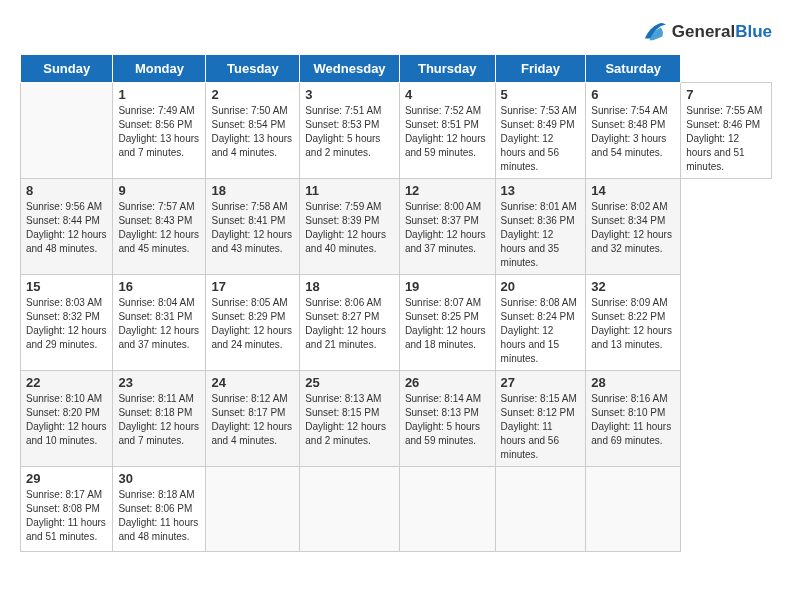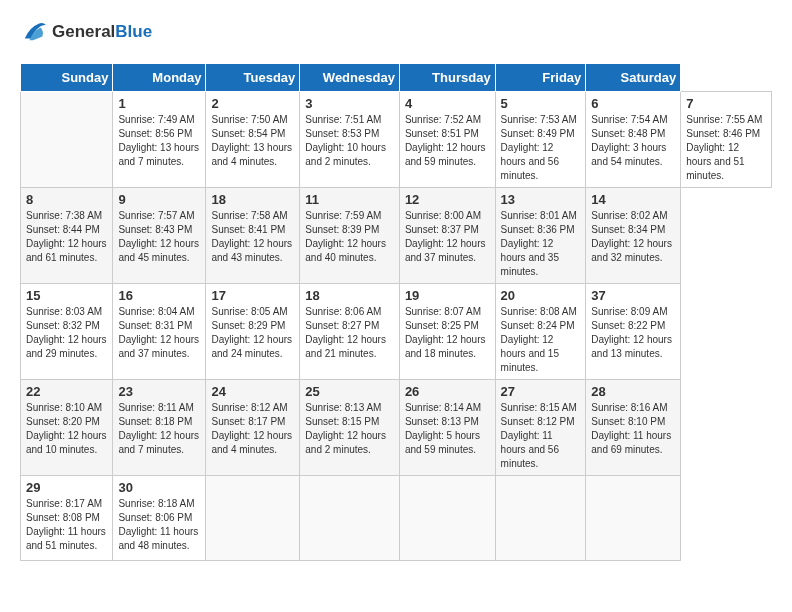--- a/index.html
+++ b/index.html
@@ -5,23 +5,23 @@
     * { box-sizing: border-box; margin: 0; padding: 0; }
     body {
       font-family: Arial, sans-serif;
       background: #fff;
       width: 792px;
       min-height: 612px;
       padding: 20px;
     }
     .header {
       display: flex;
-      justify-content: flex-start;
+      justify-content: flex-end;
       align-items: flex-start;
-      margin-bottom: 19px;
+      margin-bottom: 10px;
     }
     .logo {
       display: flex;
       align-items: center;
       gap: 4px;
     }
     .logo-bird {
       width: 28px;
       height: 24px;
     }
@@ -39,21 +39,21 @@
     }
     .calendar {
       width: 100%;
       border-collapse: collapse;
       font-size: 11px;
     }
     .calendar thead tr th {
       background-color: #1a6fba;
       color: #fff;
       padding: 6px 4px;
-      text-align: right;
+      text-align: center;
       font-size: 13px;
       font-weight: bold;
       border: 1px solid #fff;
     }
     .calendar tbody tr td {
       vertical-align: top;
       border: 1px solid #ccc;
       padding: 4px 5px;
       height: 85px;
       width: 107px;
@@ -126,21 +126,21 @@
             <span>Sunrise: 7:50 AM</span><br>
             <span>Sunset: 8:54 PM</span><br>
             <span>Daylight: 13 hours and 4 minutes.</span>
           </div>
         </td>
         <td>
           <span class="day-number">3</span>
           <div class="day-info">
             <span>Sunrise: 7:51 AM</span><br>
             <span>Sunset: 8:53 PM</span><br>
-            <span>Daylight: 10 hours and 2 minutes.</span>
+            <span>Daylight: 5 hours and 2 minutes.</span>
           </div>
         </td>
         <td>
           <span class="day-number">4</span>
           <div class="day-info">
             <span>Sunrise: 7:52 AM</span><br>
             <span>Sunset: 8:51 PM</span><br>
             <span>Daylight: 12 hours and 59 minutes.</span>
           </div>
         </td>
@@ -166,23 +166,23 @@
             <span>Sunrise: 7:55 AM</span><br>
             <span>Sunset: 8:46 PM</span><br>
             <span>Daylight: 12 hours and 51 minutes.</span>
           </div>
         </td>
       </tr>
       <tr>
         <td>
           <span class="day-number">8</span>
           <div class="day-info">
-            <span>Sunrise: 7:38 AM</span><br>
+            <span>Sunrise: 9:56 AM</span><br>
             <span>Sunset: 8:44 PM</span><br>
-            <span>Daylight: 12 hours and 61 minutes.</span>
+            <span>Daylight: 12 hours and 48 minutes.</span>
           </div>
         </td>
         <td>
           <span class="day-number">9</span>
           <div class="day-info">
             <span>Sunrise: 7:57 AM</span><br>
             <span>Sunset: 8:43 PM</span><br>
             <span>Daylight: 12 hours and 45 minutes.</span>
           </div>
         </td>
@@ -270,21 +270,21 @@
         </td>
         <td>
           <span class="day-number">20</span>
           <div class="day-info">
             <span>Sunrise: 8:08 AM</span><br>
             <span>Sunset: 8:24 PM</span><br>
             <span>Daylight: 12 hours and 15 minutes.</span>
           </div>
         </td>
         <td>
-          <span class="day-number">37</span>
+          <span class="day-number">32</span>
           <div class="day-info">
             <span>Sunrise: 8:09 AM</span><br>
             <span>Sunset: 8:22 PM</span><br>
             <span>Daylight: 12 hours and 13 minutes.</span>
           </div>
         </td>
       </tr>
       <tr>
         <td>
           <span class="day-number">22</span>

